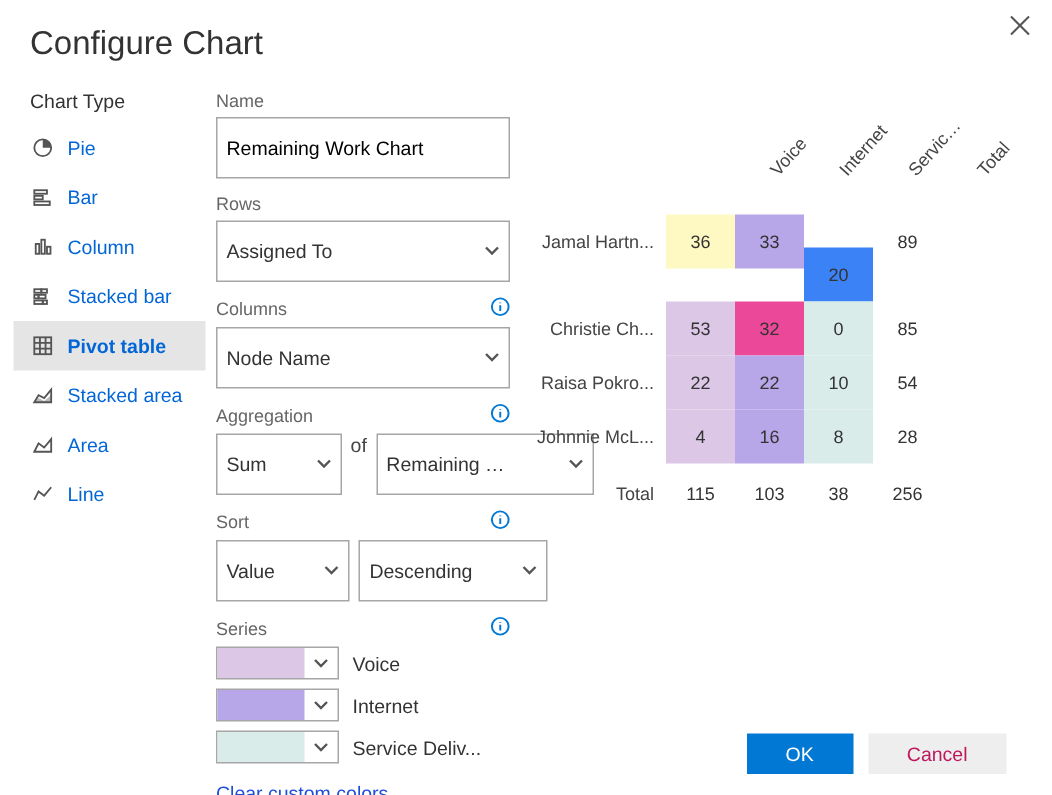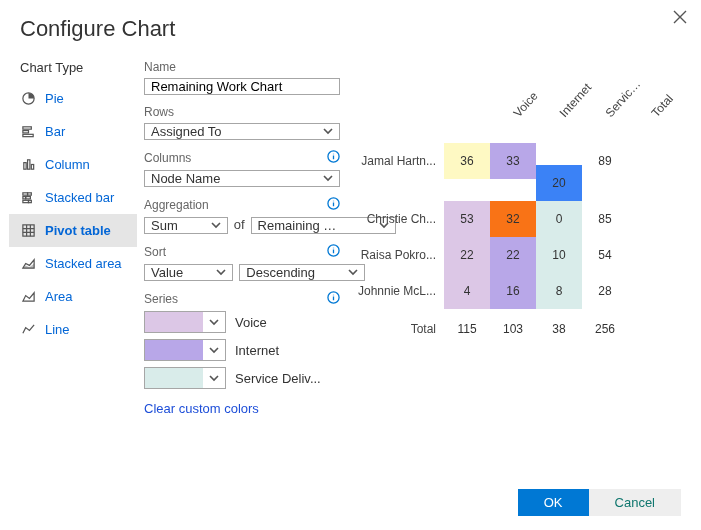--- a/index.html
+++ b/index.html
@@ -12,21 +12,21 @@
   .sidebar-label { font-size: 13px; color: #333; padding: 0 0 6px 12px; }
   .side-list { border: 1px solid transparent; }
   .side-item { display: flex; align-items: center; gap: 9px; padding: 9px 10px 9px 12px; color: #0366d6; cursor: pointer; font-size: 13px; }
   .side-item.active { background: #e5e5e5; font-weight: bold; }
   .side-icon { width: 15px; height: 15px; display: inline-flex; align-items: center; justify-content: center; color: #555; }
   .side-icon svg { width: 15px; height: 15px; stroke: #555; fill: none; stroke-width: 1.3; }
   .form { width: 214px; padding: 0 12px 0 6px; }
   .form-label { color: #666; font-size: 12px; padding: 0 0 4px 0; display: flex; align-items: center; justify-content: space-between;}
   .form-label .info { color:#0078d4; }
   .info svg{width:13px;height:13px;stroke:#0078d4;fill:none;stroke-width:1.4;}
-  input.tf, .sel { width: 100%; border: 1px solid #a6a6a6; padding: 0 6px; font-size: 13px; font-family: inherit; background:#fff; }
+  input.tf, .sel { width: 100%; border: 1px solid #a6a6a6; padding: 12px 6px; font-size: 13px; font-family: inherit; background:#fff; }
   .sel { display:flex; align-items:center; justify-content:space-between; cursor:pointer;gap:33px; }
   .sel .chev svg{width:10px;height:10px;stroke:#555;fill:none;stroke-width:1.6;}
   .row { margin-bottom: 10px; }
   .row2 { display:flex; gap:6px; align-items:flex-start;}
   .row2 .sel { flex:1; }
   .mid-label{font-size:13px;color:#444;}
   .series-row{display:flex;align-items:center;gap:9px;margin-bottom:6px;}
   .swatch{display:flex;align-items:center;border:1px solid #a6a6a6;}
   .swatch-color{width:58px;height:20px;}
   .swatch .chev{padding:0 6px;display:flex;align-items:center;}
@@ -35,24 +35,24 @@
   .link{color:#1d4ed8;font-size:13px;cursor:pointer;padding-top:6px;}
   .preview{flex:1;padding:10px 8px 0 6px;}
   .pv{position:relative;}
   .pv-headers{display:flex;justify-content:flex-end;padding-bottom:6px;}
   .pv-col{width:46px;text-align:center;transform:rotate(-48deg);transform-origin:bottom left;font-size:12px;color:#444;white-space:nowrap;position:relative;left:12px;top:6px;height:44px;display:flex;align-items:flex-end;}
   .pv-col span{display:inline-block;max-width:58px;overflow:hidden;text-overflow:ellipsis;}
   .pv-row{display:flex;align-items:center;}
   .pv-rowlabel{width:86px;text-align:right;padding-right:8px;font-size:12px;color:#444;overflow:hidden;text-overflow:ellipsis;white-space:nowrap;height:36px;display:flex;align-items:center;justify-content:flex-end;}
   .pv-cell{width:46px;height:36px;display:flex;align-items:center;justify-content:center;font-size:12px;color:#333;}
   .pv-total-row .pv-cell{height:40px;}
-  .buttons{position:absolute;bottom:14px;right:20px;display:flex;}
+  .buttons{position:absolute;bottom:14px;right:30px;display:flex;gap:10px;}
   .btn{padding:6px 26px;font-size:13px;cursor:pointer;border:none;}
   .btn-primary{background:#0078d4;color:#fff;}
-  .btn-default{background:#eee;color:#0f766e;}
+  .btn-default{background:#eee;color:#be185d;}
 </style>
 </head>
 <body>
 
 <div class="close">
   <svg viewBox="0 0 14 14">
       <path d="M1 1 L13 13 M13 1 L1 13" stroke="#555" stroke-width="1.4"></path>
     </svg>
 </div>
 
@@ -284,21 +284,21 @@
         <div class="pv-row">
           <div class="pv-rowlabel">Jamal Hartn...</div>
           <div class="pv-cell" style="background:#fef9c3;">36</div>
           <div class="pv-cell" style="background:#b8a7e8;">33</div>
           <div class="pv-cell" style="background:#3b82f6;margin-top:45px;">20</div>
           <div class="pv-cell" style="">89</div>
         </div>
         <div class="pv-row">
           <div class="pv-rowlabel">Christie Ch...</div>
           <div class="pv-cell" style="background:#dcc7e6;">53</div>
-          <div class="pv-cell" style="background:#f97316;">32</div>
+          <div class="pv-cell" style="background:#ec4899;">32</div>
           <div class="pv-cell" style="background:#d9ecea;">0</div>
           <div class="pv-cell" style="">85</div>
         </div>
         <div class="pv-row">
           <div class="pv-rowlabel">Raisa Pokro...</div>
           <div class="pv-cell" style="background:#dcc7e6;">22</div>
           <div class="pv-cell" style="background:#b8a7e8;">22</div>
           <div class="pv-cell" style="background:#d9ecea;">10</div>
           <div class="pv-cell" style="">54</div>
         </div>

